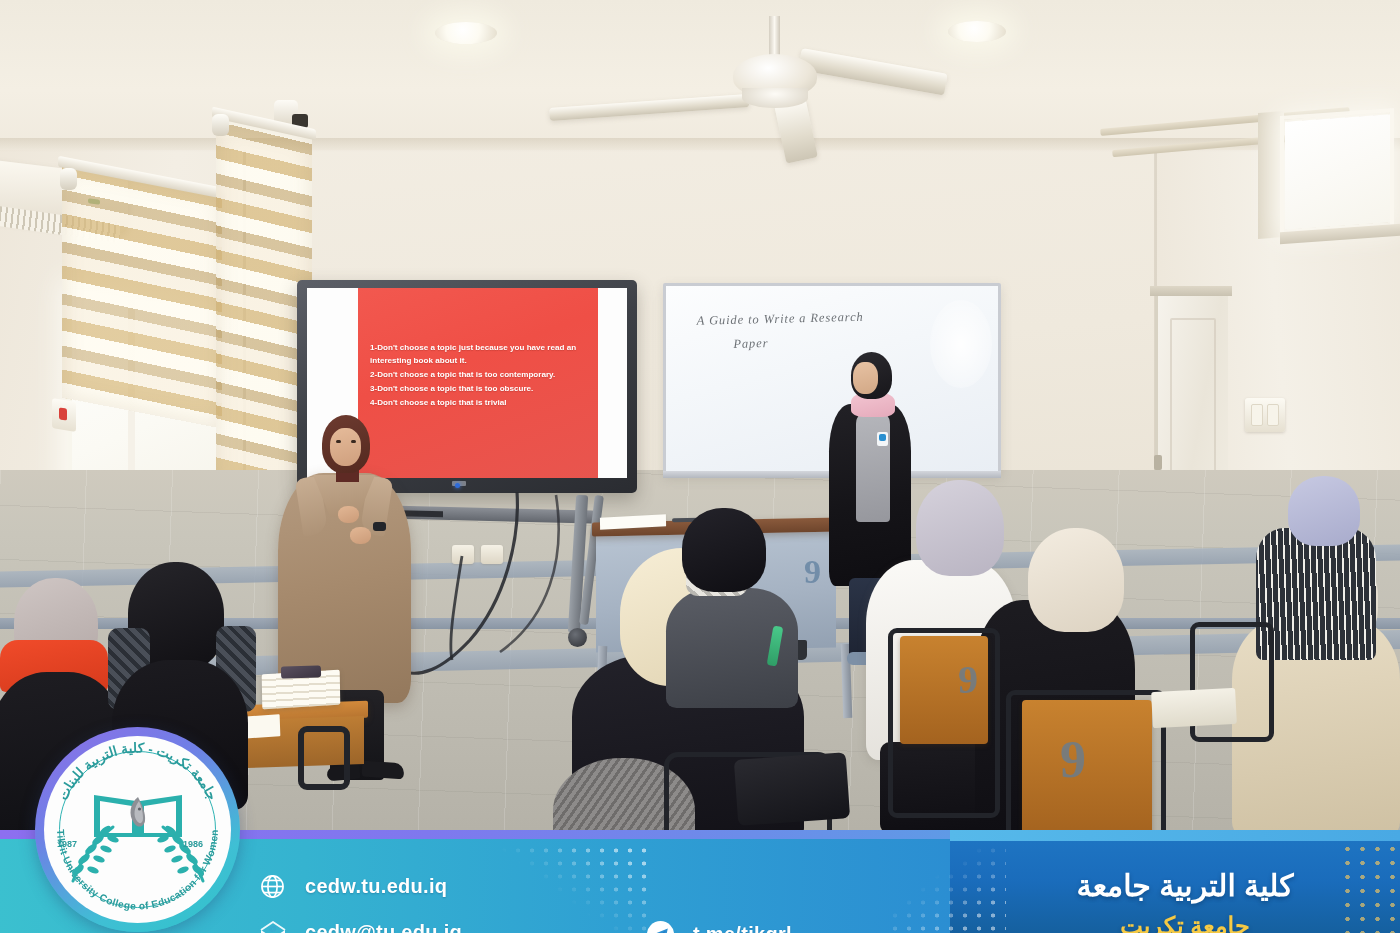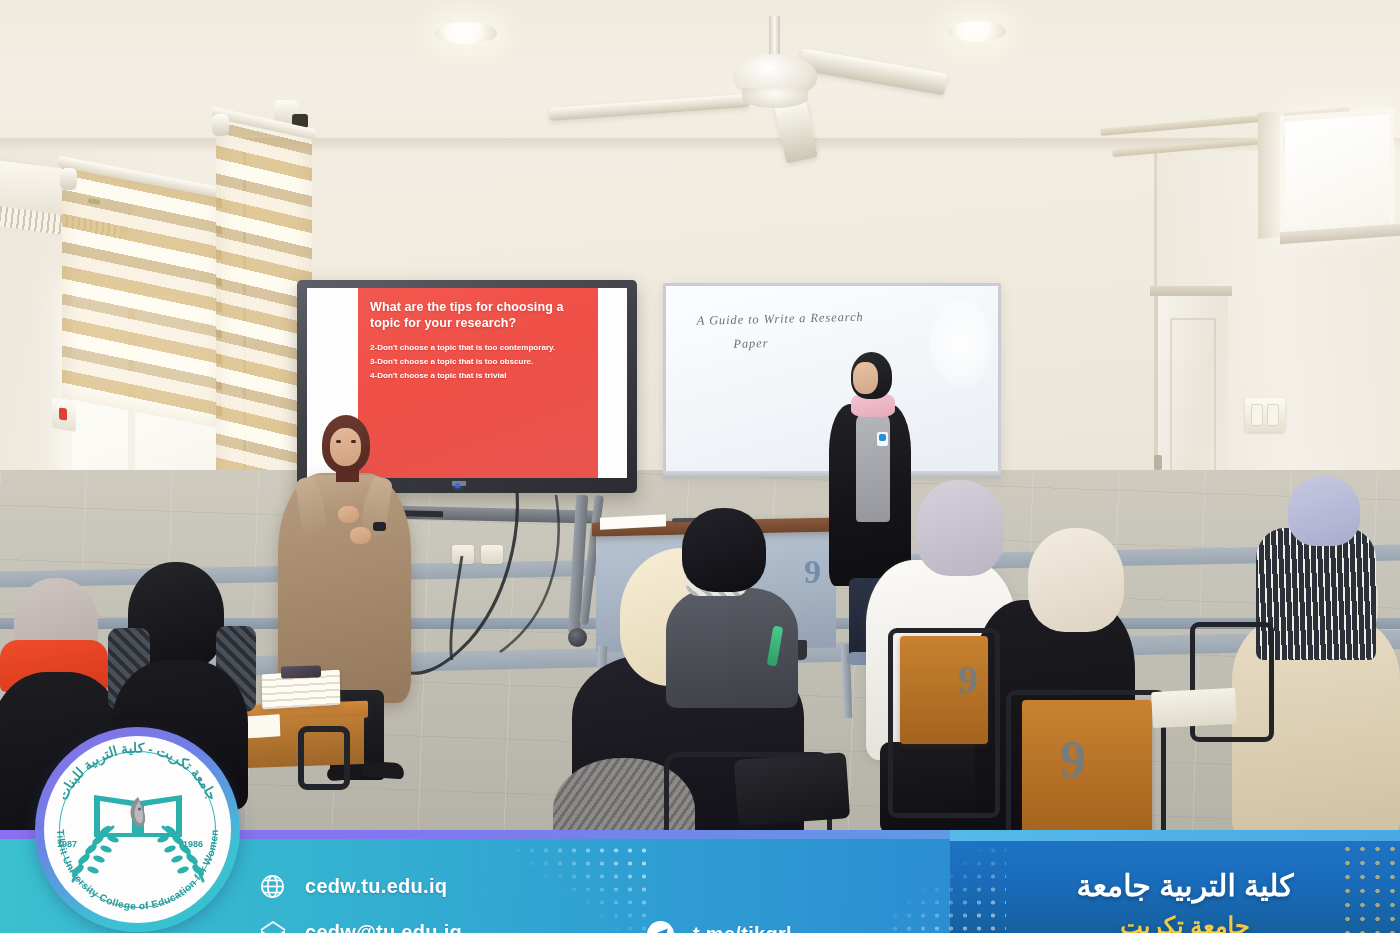--- a/index.html
+++ b/index.html
@@ -463,22 +463,22 @@
     <div class="wb-glow"></div>
     <div class="wb-text">
       <span>A Guide to Write a Research</span>
       <span class="l2">Paper</span>
     </div>
     <div class="wb-tray"></div>
 
     <div class="tv-frame"></div>
     <div class="tv-screen">
       <div class="slide">
-        <div class="slide-title">What are the tips for choosing a topic for your research?</div>
         <div class="slide-body">
+          <div>1-Don't choose a topic just because you have read an interesting book about it.</div>
           <div>2-Don't choose a topic that is too contemporary.</div>
           <div>3-Don't choose a topic that is too obscure.</div>
           <div>4-Don't choose a topic that is trivial</div>
         </div>
       </div>
     </div>
     <div class="tv-logo"></div>
     <div class="tv-led"></div>
 
     <div class="tv-bar"></div>

